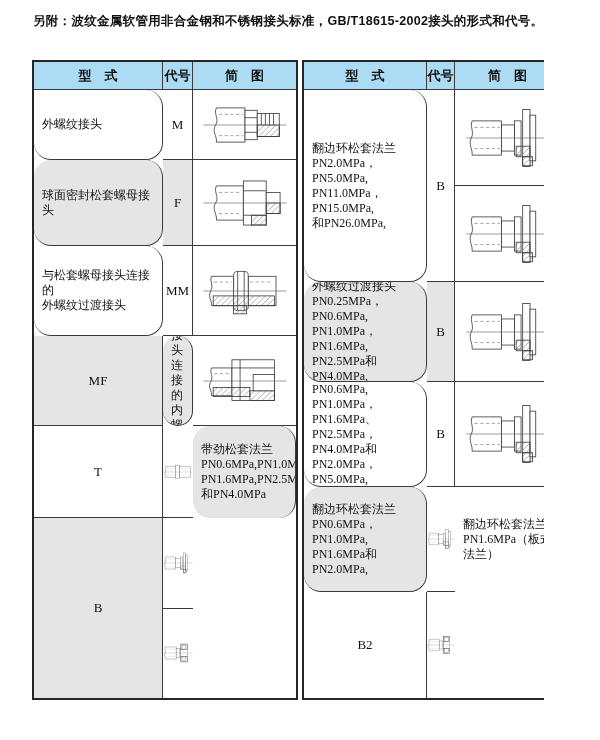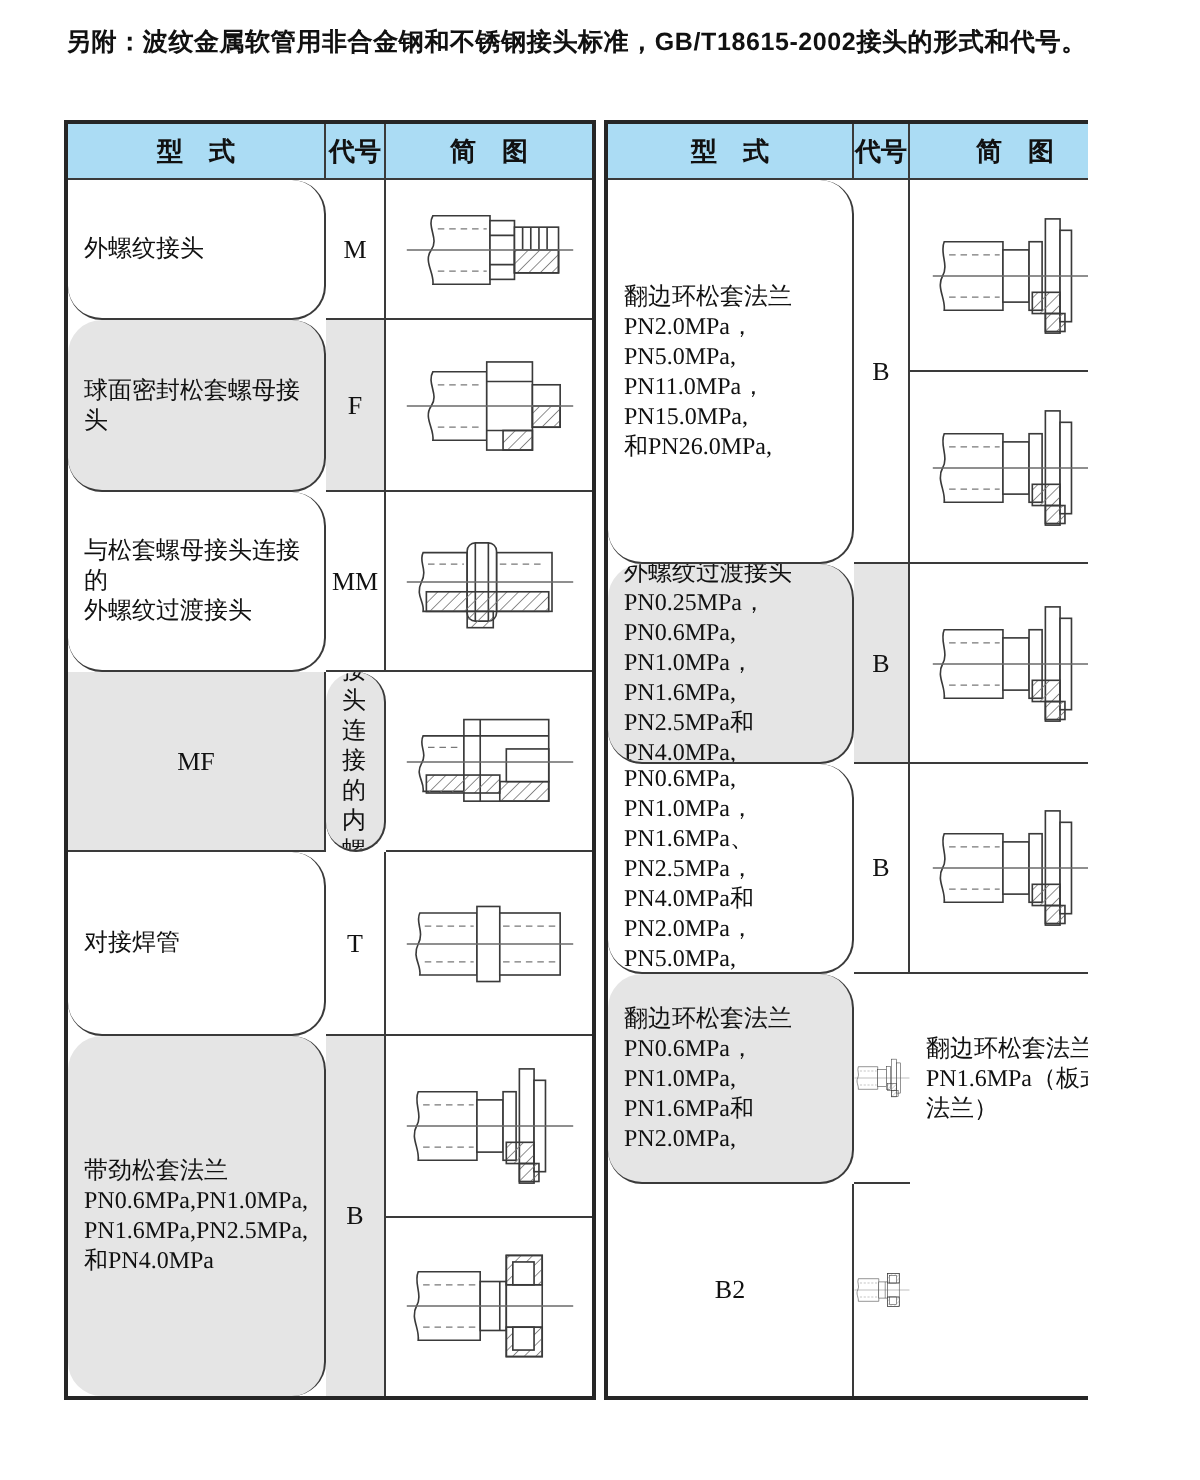--- a/index.html
+++ b/index.html
@@ -179,21 +179,20 @@
 
       <div class="c code y">MF</div>
       <div class="c type y">与松套螺母接头连接的内
 螺纹过渡接头</div>
       <div class="c diag lc">
         <svg class="dg" viewBox="0 0 104 76">
             <use href="#sym-mf"></use>
           </svg>
       </div>
 
-      <div class="c type">对接焊管</div>
       <div class="c code">T</div>
       <div class="c diag lc">
         <svg class="dg" viewBox="0 0 104 76">
             <use href="#sym-t"></use>
           </svg>
       </div>
 
       <div class="c type y lr">带劲松套法兰
 PN0.6MPa,PN1.0MPa,
 PN1.6MPa,PN2.5MPa,

